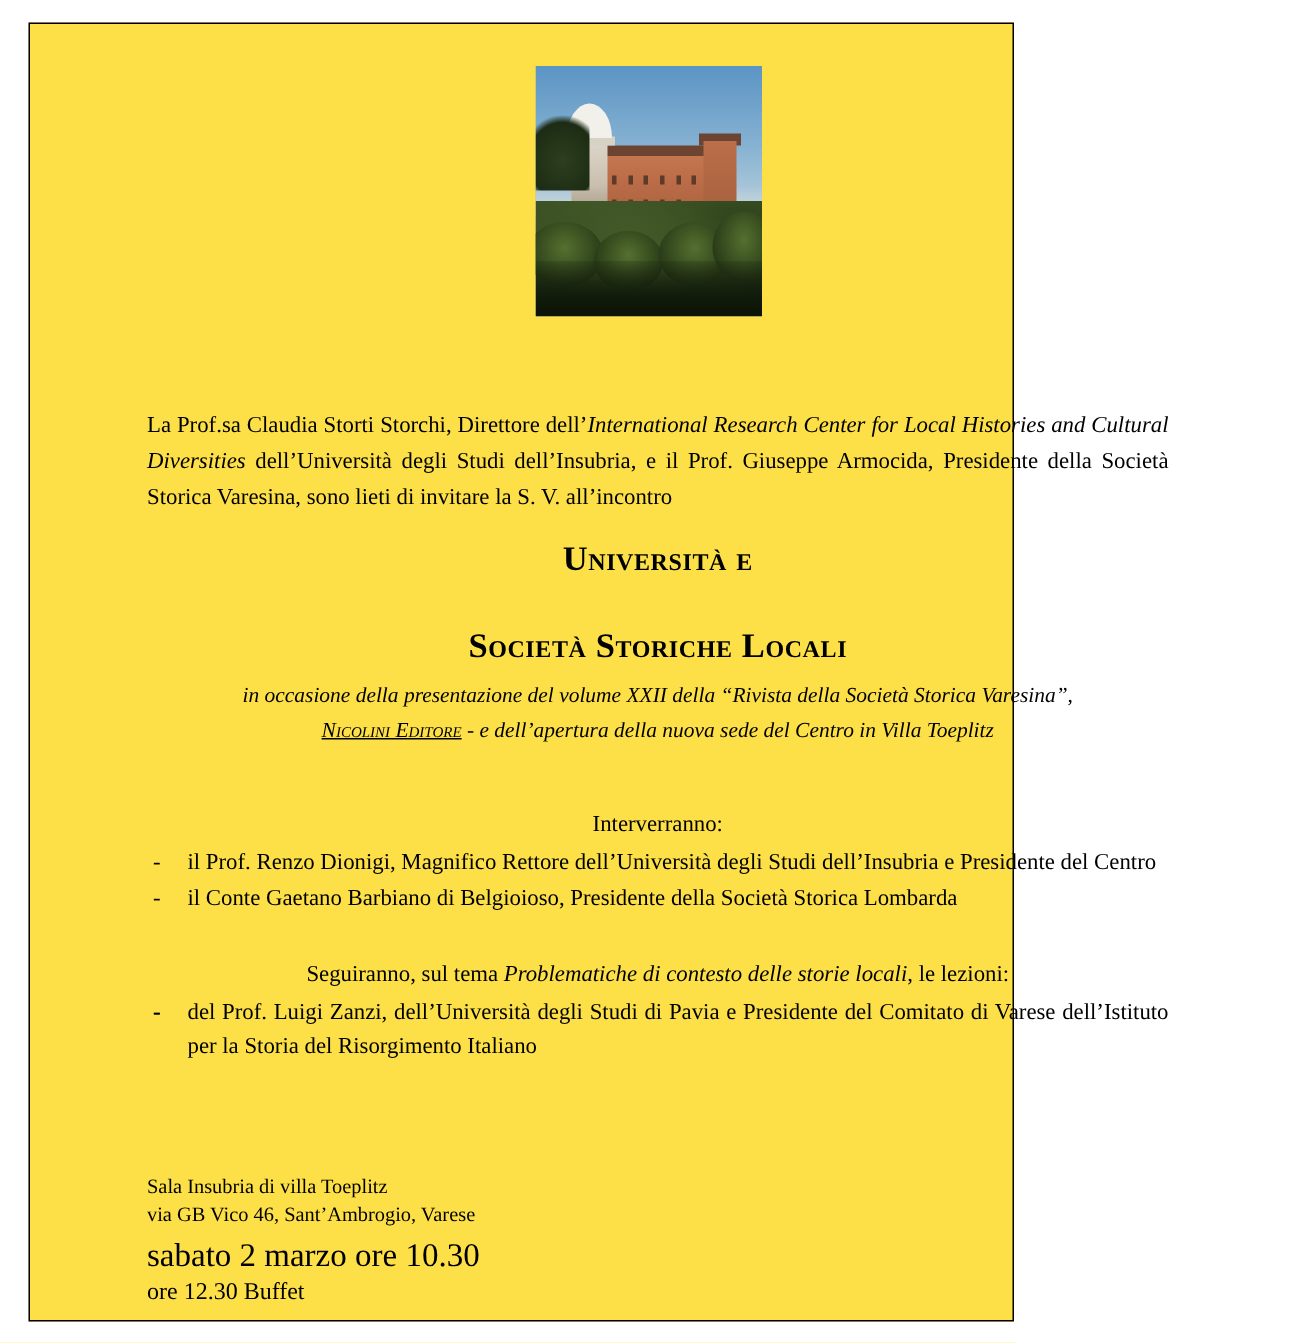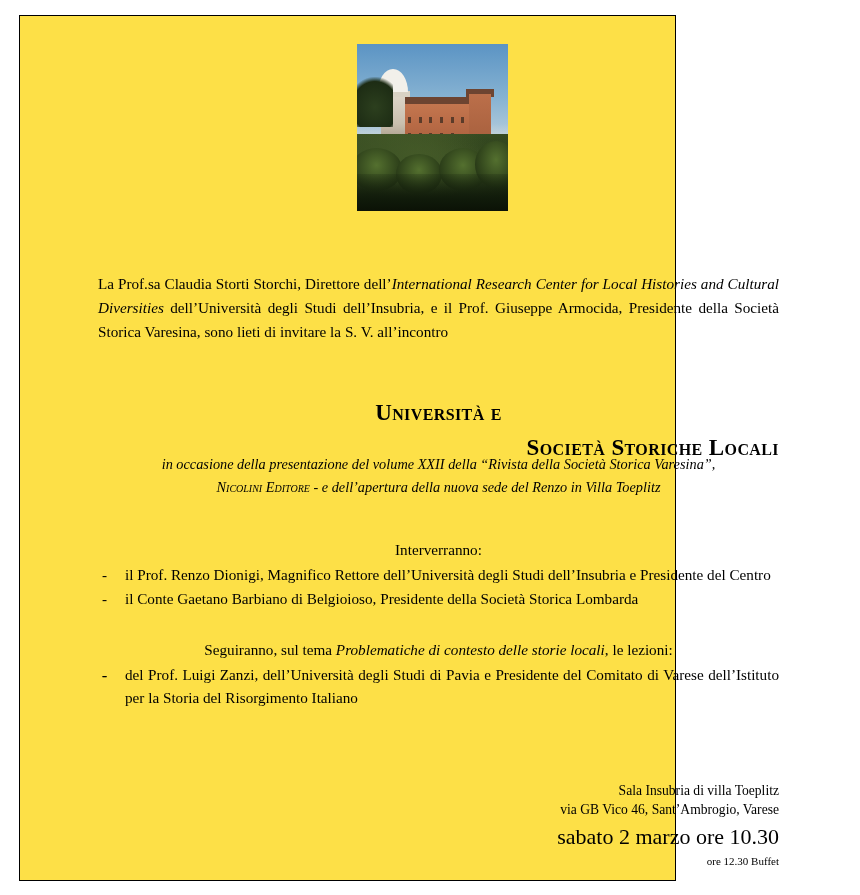--- a/index.html
+++ b/index.html
@@ -130,35 +130,34 @@
     top: 342px;
     width: 681px;
     text-align: center;
   }
   .title-line {
     font-weight: bold;
     font-variant: small-caps;
     font-size: 23px;
     letter-spacing: 0.4px;
     line-height: 30px;
-    margin-top: 40px;
-  }
-  .title-line.second { margin-top: 5px; text-align: right; }
+  }
+  .title-line.second { margin-top: 28px; }
 
   .subtitle-block {
     position: absolute;
     left: 78px;
     top: 437px;
     width: 681px;
     text-align: center;
     font-style: italic;
     font-size: 14.3px;
     line-height: 23px;
   }
-  .sc { font-variant: small-caps; }
+  .sc { font-variant: small-caps; text-decoration: underline; }
 
   .section {
     position: absolute;
     left: 78px;
     width: 681px;
     font-size: 15.2px;
     line-height: 23px;
   }
   .sec-a { top: 522px; }
   .sec-b { top: 622px; }
@@ -182,31 +181,31 @@
     position: absolute;
     left: 4px;
     top: 0;
   }
 
   .footer {
     position: absolute;
     left: 78px;
     top: 765px;
     width: 681px;
-    text-align: right;
+    text-align: left;
   }
   .f-venue { font-size: 13.6px; line-height: 19px; }
   .f-address { font-size: 13.6px; line-height: 19px; }
   .f-date {
     font-size: 22px;
     font-weight: normal;
     line-height: 30px;
     margin-top: 3px;
   }
-  .f-buffet { font-size: 11px; line-height: 19px; }
+  .f-buffet { font-size: 16px; line-height: 19px; }
 </style>
 </head>
 <body>
 
 <div class="page">
 
   <div class="photo-wrap">
     <div class="photo">
       <div class="ph-sky"></div>
       <div class="ph-haze"></div>
@@ -245,21 +244,21 @@
 
   <p class="intro"><span>La Prof.sa Claudia Storti Storchi, Direttore dell’</span><em>International Research Center for Local Histories and Cultural Diversities</em><span> dell’Università degli Studi dell’Insubria, e il Prof. Giuseppe Armocida, Presidente della Società Storica Varesina, sono lieti di invitare la  S. V.  all’incontro</span></p>
 
   <div class="title-block">
     <div class="title-line">Università e</div>
     <div class="title-line second">Società Storiche Locali</div>
   </div>
 
   <div class="subtitle-block">
     <div>in occasione della presentazione del volume XXII della “Rivista della Società Storica Varesina”,</div>
-    <div><span class="sc">Nicolini Editore</span><span> - e dell’apertura della nuova sede del Renzo in Villa Toeplitz</span></div>
+    <div><span class="sc">Nicolini Editore</span><span> - e dell’apertura della nuova sede del Centro in Villa Toeplitz</span></div>
   </div>
 
   <div class="section sec-a">
     <p class="lead">Interverranno:</p>
     <ul class="dash-list">
       <li><span class="dash">-</span><span>il Prof. Renzo Dionigi, Magnifico Rettore dell’Università degli Studi dell’Insubria e Presidente del Centro</span></li>
       <li><span class="dash">-</span><span>il Conte Gaetano Barbiano di Belgioioso, Presidente della Società Storica Lombarda</span></li>
     </ul>
   </div>
 

